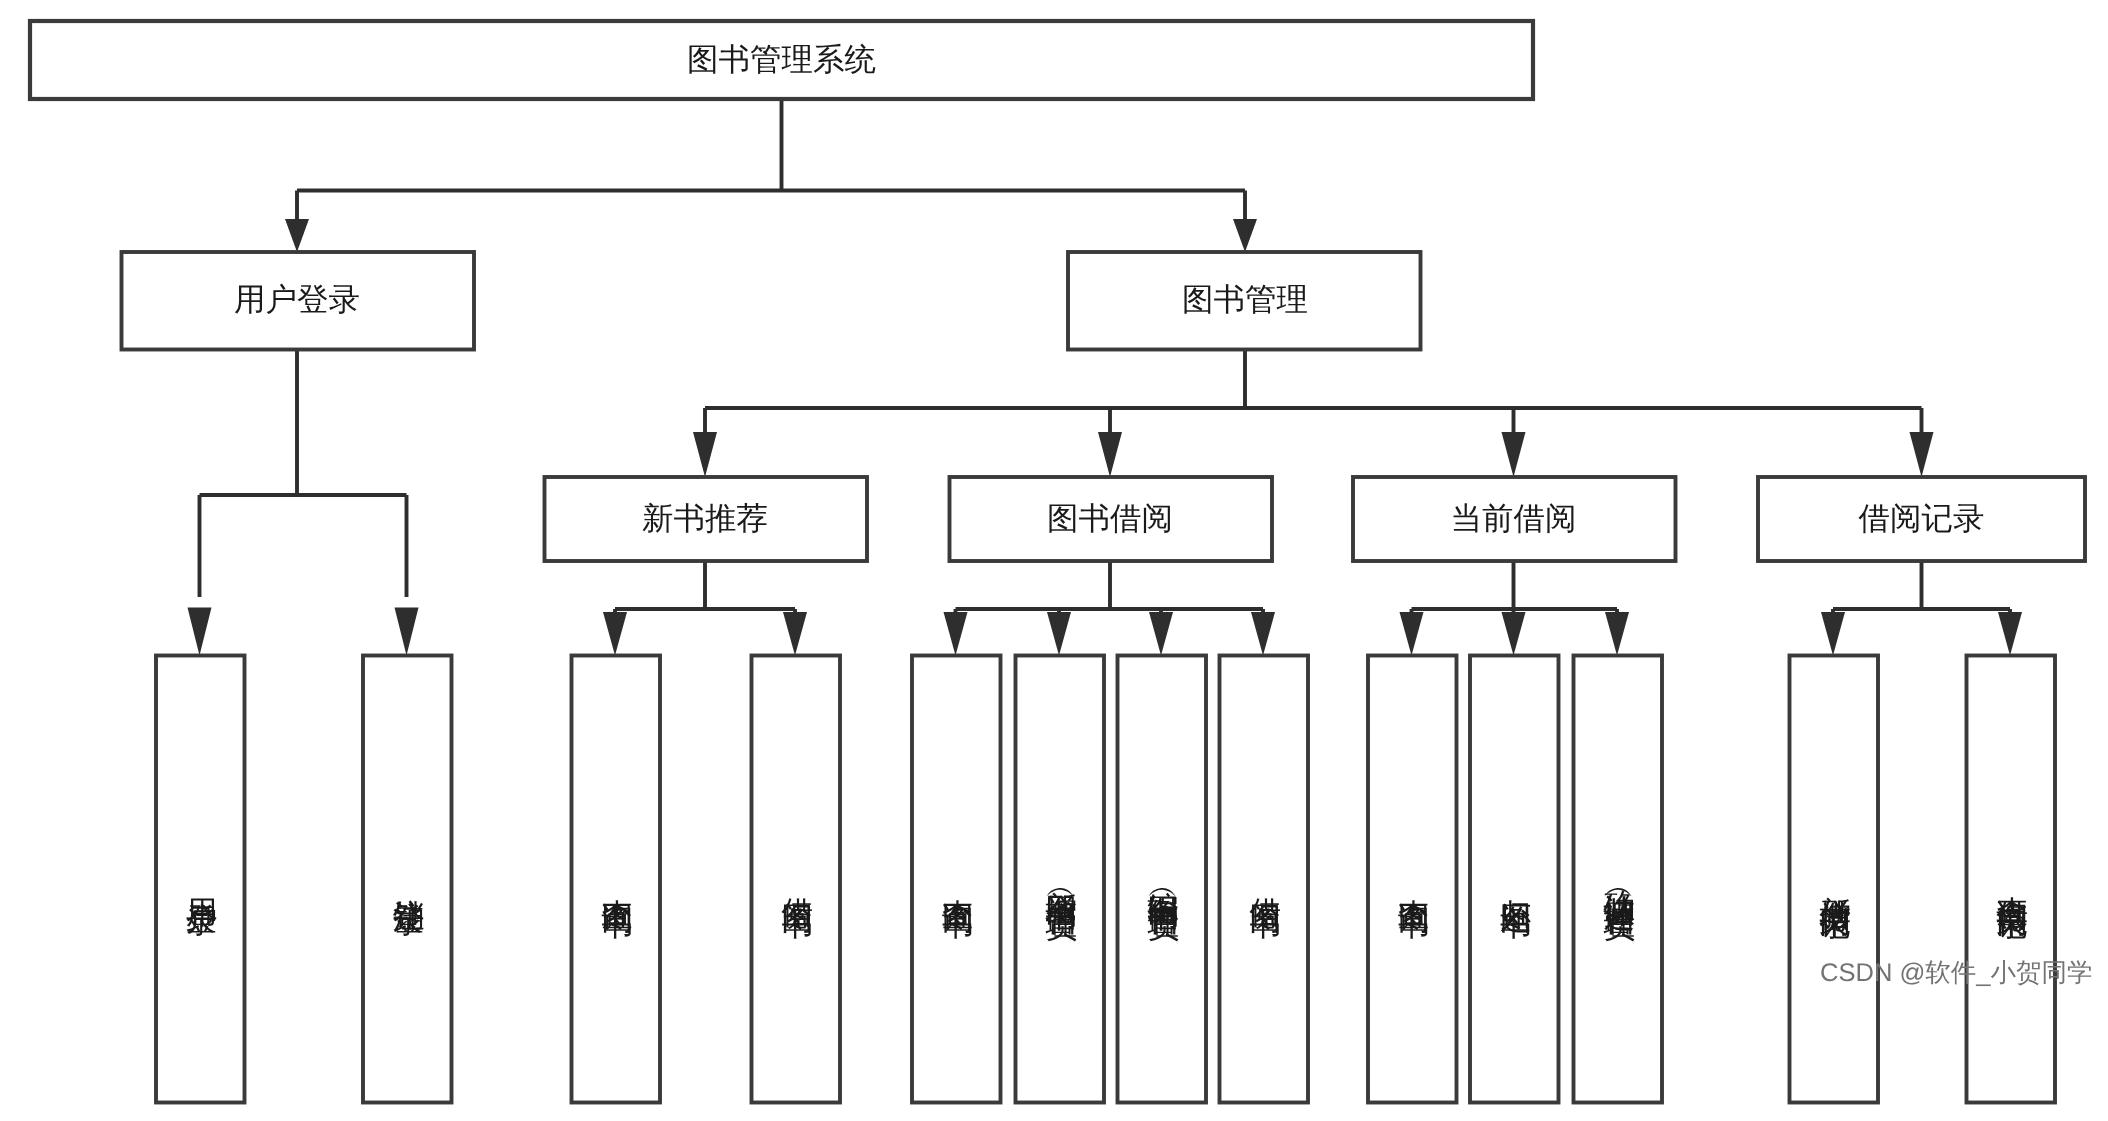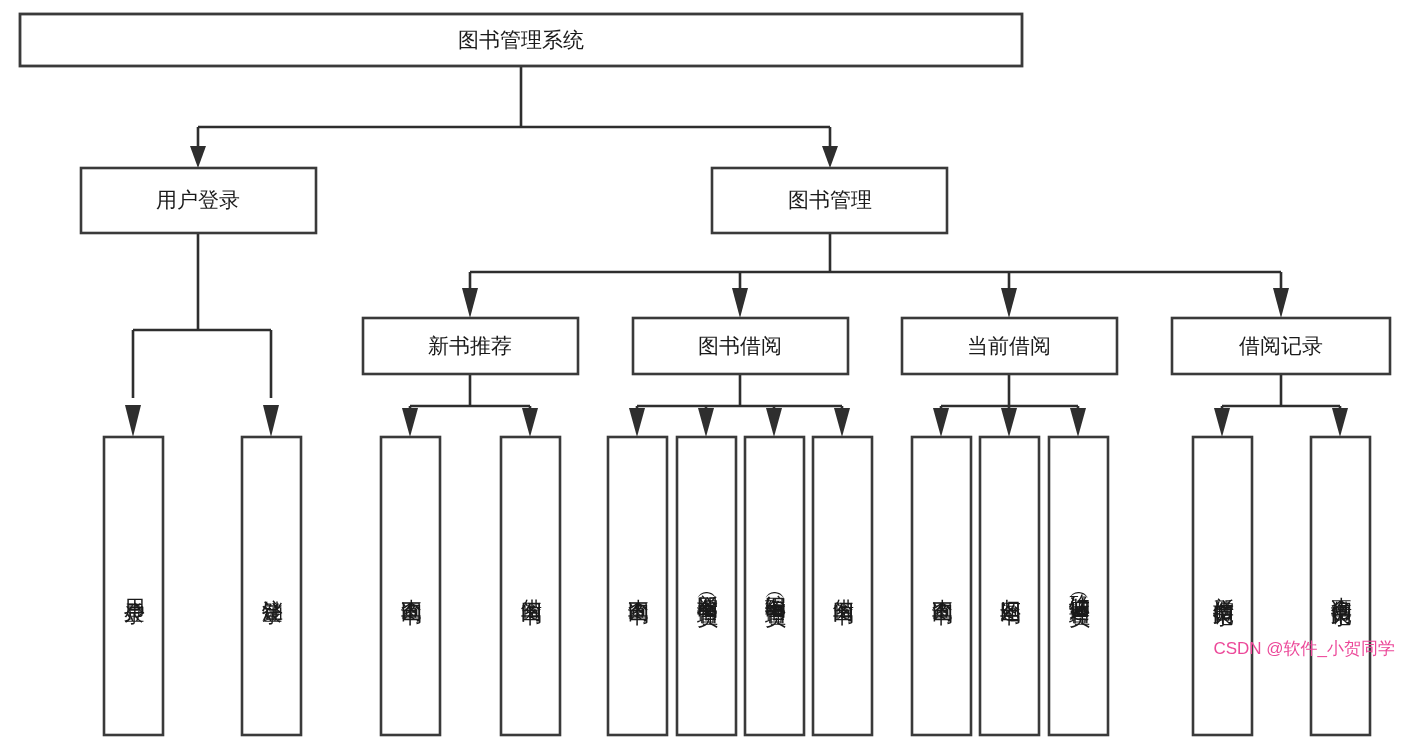--- a/index.html
+++ b/index.html
@@ -56,21 +56,21 @@
     writing-mode: vertical-rl;
     text-orientation: upright;
     letter-spacing: 2px;
   }
   .watermark-text {
     position: absolute;
     right: 10px;
     bottom: 6px;
     font-family: "Liberation Sans", "DejaVu Sans", sans-serif;
     font-size: 17px;
-    color: #ec4899;
+    color: #737373;
     white-space: nowrap;
     pointer-events: none;
   }
 </style>
 </head>
 <body>
 
 <div id="chart-root">
 
   <svg id="diagram" viewBox="0 0 1405 747">

